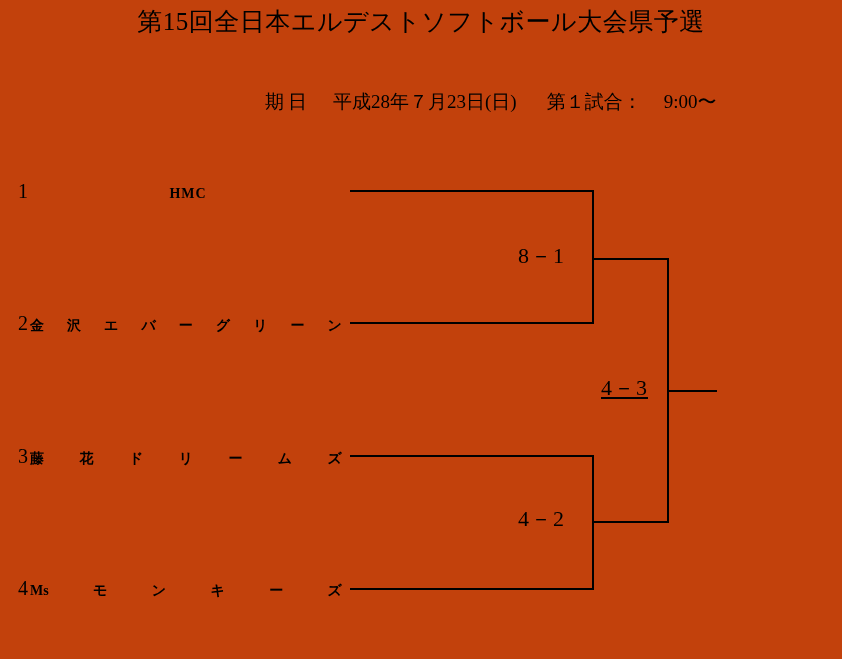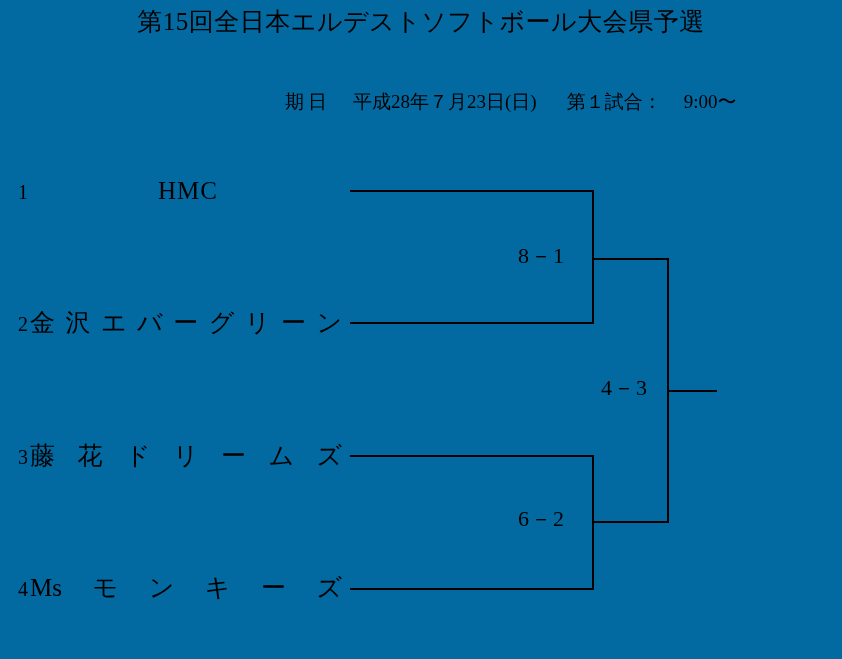--- a/index.html
+++ b/index.html
@@ -4,21 +4,21 @@
 <style>
   html, body {
     margin: 0;
     padding: 0;
     background: #ffffff;
   }
   #page {
     position: relative;
     width: 842px;
     height: 659px;
-    background: #0369a1;
+    background: #c2410c;
     overflow: hidden;
     font-family: "Liberation Serif", "DejaVu Serif", serif;
     color: #000000;
   }
 
   
   #title {
     position: absolute;
     left: 0;
     top: 6px;
@@ -29,21 +29,21 @@
     letter-spacing: 0.5px;
     white-space: nowrap;
   }
   .info-line {
     position: absolute;
     font-size: 19px;
     line-height: 26px;
     white-space: pre;
   }
   #info-date {
-    left: 266px;
+    left: 246px;
     top: 63px;
   }
   #info-venue {
     left: 258px;
     top: 97px;
   }
   .info-label {
     display: inline-block;
     letter-spacing: 4px;
   }
@@ -68,21 +68,22 @@
     display: flex;
     align-items: baseline;
   }
   .seed-num {
     font-size: 20px;
     flex: 0 0 auto;
   }
   .team-name {
     flex: 1 1 auto;
     text-align: center;
-    font-size: 25px;
+    font-size: 14px;
+    font-weight: bold;
   }
   .team-name.spaced {
     display: flex;
     justify-content: space-between;
     padding-left: 2px;
     padding-right: 6px;
   }
   .team-name.spaced span {
     display: inline-block;
   }
@@ -176,16 +177,16 @@
 
   <div class="hline" style="left:350px; top:455px; width:244px;"></div>
   <div class="hline" style="left:350px; top:588px; width:244px;"></div>
   <div class="vline" style="left:592px; top:455px; height:135px;"></div>
   <div class="hline" style="left:592px; top:521px; width:77px;"></div>
 
   <div class="vline" style="left:667px; top:258px; height:265px;"></div>
   <div class="hline" style="left:667px; top:390px; width:50px;"></div>
 
   <div class="score" style="left:518px; top:243px;">8－1</div>
-  <div class="score" style="left:518px; top:506px;">6－2</div>
-  <div class="score" style="left:601px; top:375px;">4－3</div>
+  <div class="score" style="left:518px; top:506px;">4－2</div>
+  <div class="score" style="left:601px; top:375px;text-decoration:underline;">4－3</div>
 
 </div>
 
 </body></html>

